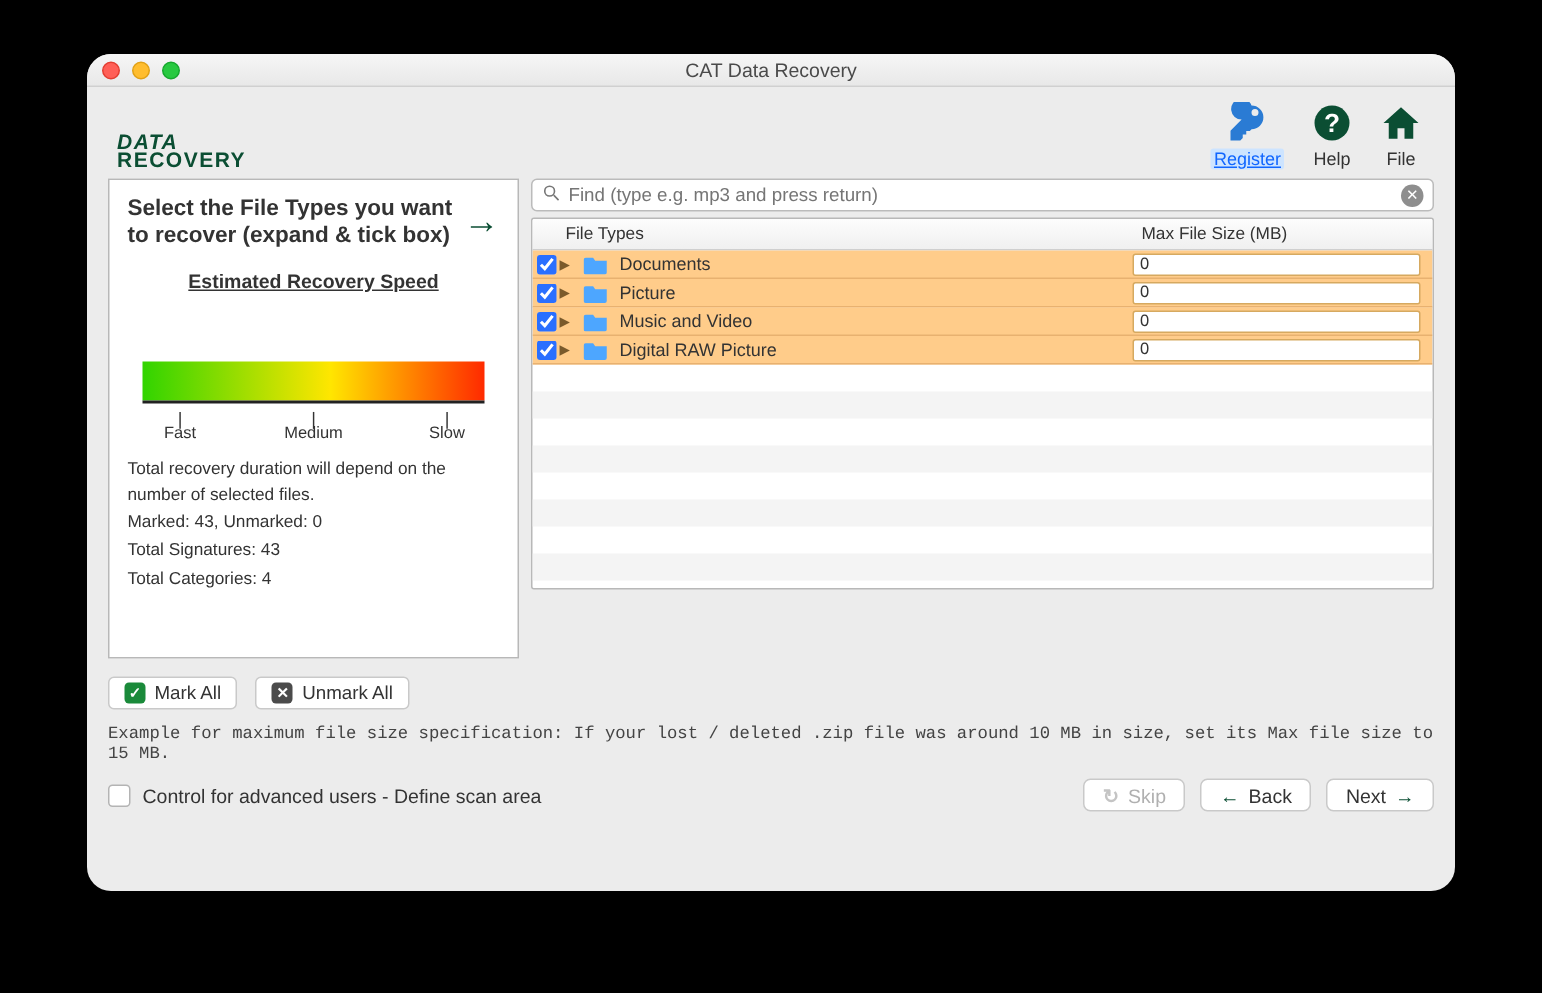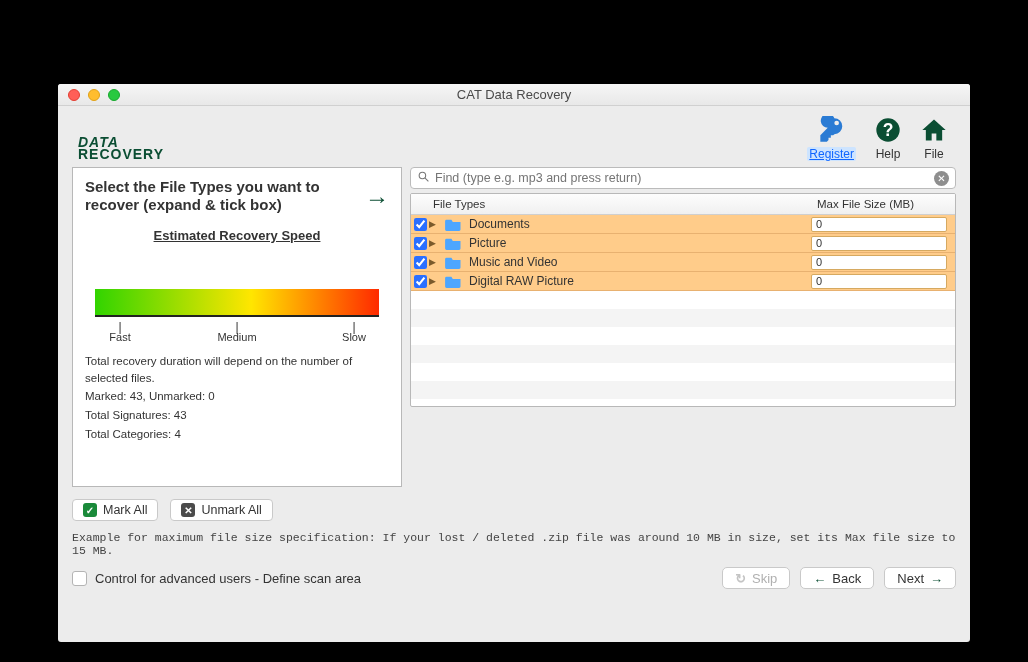--- a/index.html
+++ b/index.html
@@ -9,25 +9,24 @@
     font-size: 13px;
     color: #333;
     width: 1028px; height: 662px;
     position: relative;
   }
   .window {
     position: absolute;
     top: 36px; left: 58px;
     width: 912px; height: 558px;
     background: #ececec;
-    border-radius: 3px;
+    border-radius: 16px;
     box-shadow: 0 20px 60px rgba(0,0,0,0.6);
     display: flex; flex-direction: column;
     overflow: hidden;
-    margin-top: 48px;
   }
   .titlebar {
     height: 22px;
     background: linear-gradient(#f6f6f6,#e8e8e8);
     border-bottom: 1px solid #d0d0d0;
     display: flex; align-items: center;
     position: relative;
   }
   .traffic { display: flex; gap: 8px; margin-left: 10px; }
   .dot { width: 12px; height: 12px; border-radius: 50%; }
@@ -47,21 +46,21 @@
   .logo-text { color:#0b4e33; font-weight:800; letter-spacing:1px; line-height:0.9; font-size:14px;}
   .logo-text .data{ font-size:14px;font-style:italic; }
   .logo-text .recov{ font-size:14px; }
   .top-icons { display:flex; gap:18px; align-items:flex-end; margin-right:8px;}
   .ticon { display:flex; flex-direction:column; align-items:center; font-size:12px; color:#333; cursor:pointer;}
   .ticon svg { width:28px; height:28px; }
   .reg-label { color:#1066ff; text-decoration:underline; background:#cde4ff; padding:0 2px; border-radius:2px;}
   
   .midrow { display:flex; gap:8px; }
   .leftpanel {
-    width: 330px; height: 320px;
+    width: 274px; height: 320px;
     border:1px solid #b8b8b8; background:#fff;
     padding:10px 12px;
   }
   .lp-head { display:flex; align-items:center; justify-content:space-between; }
   .lp-title { font-weight:700; font-size:15px; line-height:1.2; max-width:260px;}
   .arrow-right { color:#0b4e33; font-size:24px; font-weight:800; }
   .ers { text-align:center; margin-top:14px; font-size:13px; text-decoration:underline; font-weight:600;}
   .gradbar { margin:46px 10px 4px 10px; height:28px; background:linear-gradient(90deg,#31d400,#ffe600 55%,#ff2a00); border-bottom:2px solid #222;}
   .ticks { display:flex; justify-content:space-between; margin:6px 10px 0 10px; font-size:11px; color:#333;}
   .ticks div{ text-align:center; width:50px;}
@@ -73,21 +72,21 @@
   .rc-top { display:flex; align-items:center; gap:6px; margin-bottom:4px;}
   .allmarked { flex:0 0 auto; display:flex; align-items:center; gap:4px; font-size:12.5px; color:#333; width:226px;}
   .stepper { width:14px; display:flex; flex-direction:column; border:1px solid #aaa; border-radius:3px; overflow:hidden;}
   .stepper div{ height:8px; font-size:8px; line-height:8px; text-align:center; background:#fff; color:#555;}
   .stepper div:first-child{ border-bottom:1px solid #ccc;}
   .searchbox { flex:1; display:flex; align-items:center; background:#fff; border:1px solid #bbb; border-radius:4px; height:22px; padding:0 6px; gap:5px;}
   .searchbox input{ flex:1; border:none; outline:none; font-size:12.5px; background:transparent; color:#666;}
   .searchbox .clear{ width:15px; height:15px; border-radius:50%; background:#8e8e8e; color:#fff; font-size:10px; display:flex; align-items:center; justify-content:center; cursor:pointer;}
   .mag { width:13px; height:13px; }
 
-  .table-wrap { border:1px solid #b8b8b8; background:#fff; height:214px; overflow:hidden; border-radius:2px;}
+  .table-wrap { border:1px solid #b8b8b8; background:#fff; height:248px; overflow:hidden; border-radius:2px;}
   .thead { display:flex; align-items:center; height:21px; background:linear-gradient(#fdfdfd,#f0f0f0); border-bottom:1px solid #cfcfcf; font-size:11.5px; color:#333;}
   .thead .col1{ width:402px; padding-left:22px;}
   .thead .col2{ flex:1; padding-left:4px;}
   .tbody { }
   .trow { display:flex; align-items:center; height:19px; background:#ffcc8a; border-bottom:1px solid #e8b170; font-size:12px;}
   .trow .chk { width:18px; display:flex; justify-content:center;}
   .trow .chk input{ accent-color:#2a6fff; width:13px; height:13px;}
   .trow .disc{ width:16px; color:#7a5a2b; font-size:9px;}
   .trow .fld{ width:22px; display:flex; align-items:center;}
   .trow .fld svg{ width:17px; height:14px;}

